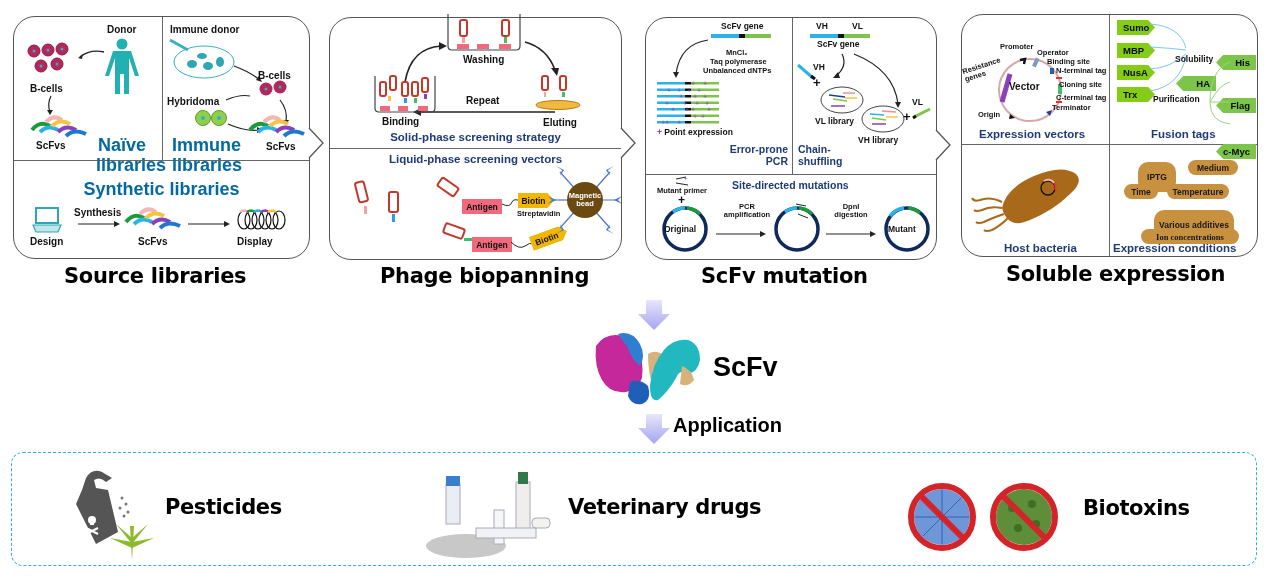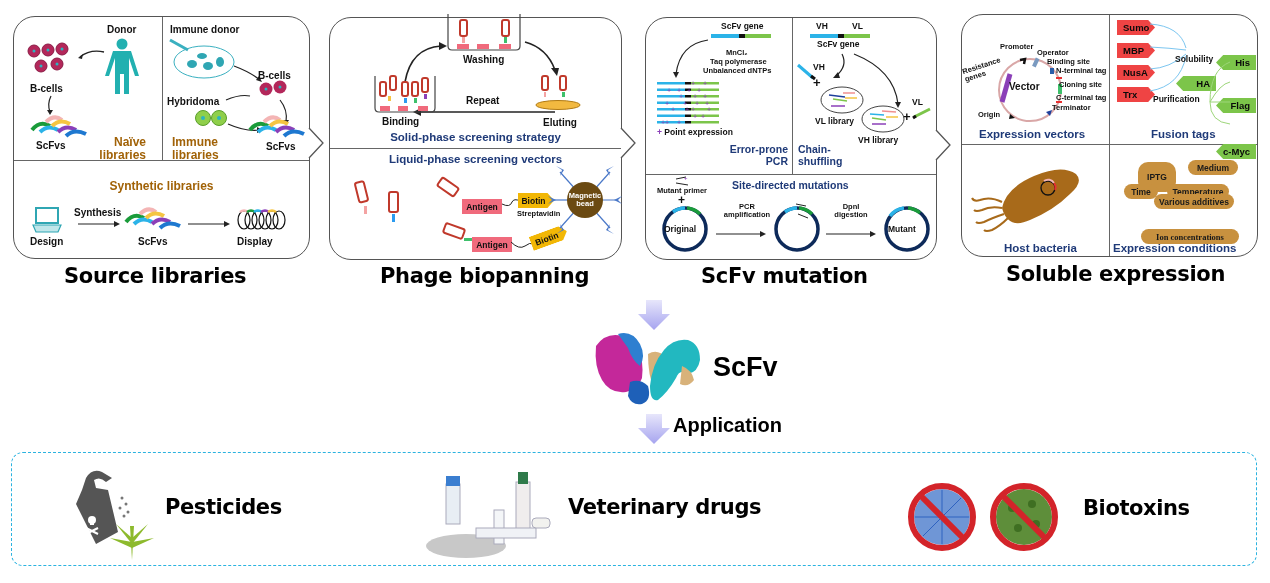--- a/index.html
+++ b/index.html
@@ -4,30 +4,30 @@
 <style>
   * { box-sizing: border-box; margin: 0; padding: 0; }
   html, body { width: 1270px; height: 583px; background: #ffffff; overflow: hidden; }
   body { position: relative; font-family: "Liberation Sans", sans-serif; color: #111; }
   .panel { position: absolute; border: 1.3px solid #555; border-radius: 22px; background: #fff; overflow: visible; }
   .divider-v { position: absolute; width: 1.3px; background: #666; }
   .divider-h { position: absolute; height: 1.3px; background: #666; }
   .lbl { position: absolute; font-family: "Liberation Sans", sans-serif; font-weight: bold; font-size: 10px; color: #111; white-space: nowrap; line-height: 1.1; }
   .lbl.small { font-size: 8.5px; }
   .lbl.tiny { font-size: 7.5px; }
-  .lbl.navy { color: #a16207; font-size: 12px; }
+  .lbl.navy { color: #0369a1; font-size: 18px; }
   .lbl.navy-md { color: #1f3a78; font-size: 11.5px; }
   .lbl.right { text-align: right; }
   .lbl.center { text-align: center; }
   .caption { position: absolute; font-family: "DejaVu Sans", sans-serif; font-weight: bold; font-size: 21px; color: #000; white-space: nowrap; letter-spacing: -0.3px; }
   .big-label { position: absolute; font-family: "Liberation Sans", sans-serif; font-weight: bold; color: #000; white-space: nowrap; }
   .app-label { position: absolute; font-family: "DejaVu Sans", sans-serif; font-weight: bold; font-size: 21px; color: #000; white-space: nowrap; letter-spacing: -0.4px; }
   svg { position: absolute; overflow: visible; }
   .pill { position: absolute; background: #c8913f; color: #1a1a1a; border-radius: 10px; font-family: "Liberation Sans", sans-serif; font-weight: bold; font-size: 8.5px; display: flex; align-items: center; justify-content: center; white-space: nowrap; }
-  .tag-blue { position: absolute; background: #ef4444; color: #0a0a0a; font-family: "Liberation Sans", sans-serif; font-weight: bold; font-size: 9.5px; height: 15px; display: flex; align-items: center; padding-left: 6px; clip-path: polygon(0 0, 82% 0, 100% 50%, 82% 100%, 0 100%); }
+  .tag-blue { position: absolute; background: #84cc16; color: #0a0a0a; font-family: "Liberation Sans", sans-serif; font-weight: bold; font-size: 9.5px; height: 15px; display: flex; align-items: center; padding-left: 6px; clip-path: polygon(0 0, 82% 0, 100% 50%, 82% 100%, 0 100%); }
   .tag-green { position: absolute; background: #7cc54a; color: #0a0a0a; font-family: "Liberation Sans", sans-serif; font-weight: bold; font-size: 9.5px; height: 15px; display: flex; align-items: center; justify-content: flex-end; padding-right: 6px; clip-path: polygon(18% 0, 100% 0, 100% 100%, 18% 100%, 0 50%); }
   .box-tag { position: absolute; font-family: "Liberation Sans", sans-serif; font-weight: bold; font-size: 8.5px; display: flex; align-items: center; justify-content: center; }
 </style>
 </head>
 <body>
 
 <div class="panel" style="left:13px;top:16px;width:297px;height:243px;">
   <div class="divider-v" style="left:148px;top:0;height:143px;"></div>
   <div class="divider-h" style="left:0;top:143px;width:295px;"></div>
 </div>
@@ -569,21 +569,21 @@
   <path d="M72 21 A7 7 0 0 1 82 23" fill="none" stroke="#f4b5b5" stroke-width="2"></path>
   <path d="M82 23 A7 7 0 0 1 83 30" fill="none" stroke="#e83030" stroke-width="2"></path>
 </svg>
 <span class="lbl navy-md" style="left:1004px;top:242px;">Host bacteria</span>
 
 <div id="condPills">
     <div class="pill" style="left: 1138px; top: 162px; width: 38px; height: 30px;">IPTG</div>
     <div class="pill" style="left: 1188px; top: 160px; width: 50px; height: 15px;">Medium</div>
     <div class="pill" style="left: 1124px; top: 184px; width: 34px; height: 15px;">Time</div>
     <div class="pill" style="left: 1167px; top: 184px; width: 62px; height: 15px;">Temperature</div>
-    <div class="pill" style="left: 1154px; top: 194px; width: 80px; height: 15px;">Various additives</div>
+    <div class="pill" style="left: 1154px; top: 210px; width: 80px; height: 30px;">Various additives</div>
     <div class="pill" style="left: 1141px; top: 229px; width: 98px; height: 15px; font-family: Liberation Serif, serif;">Ion concentrations</div>
   </div>
 <span class="lbl navy-md" style="left:1113px;top:242px;">Expression conditions</span>
 
 <span class="caption" style="left:1006px;top:262px;">Soluble expression</span>
 
 <svg style="left:636px;top:300px;" width="36" height="30">
   <defs>
       <linearGradient id="ag1" x1="0" y1="0" x2="0" y2="1">
         <stop offset="0" stop-color="#e7e6fb"></stop>

